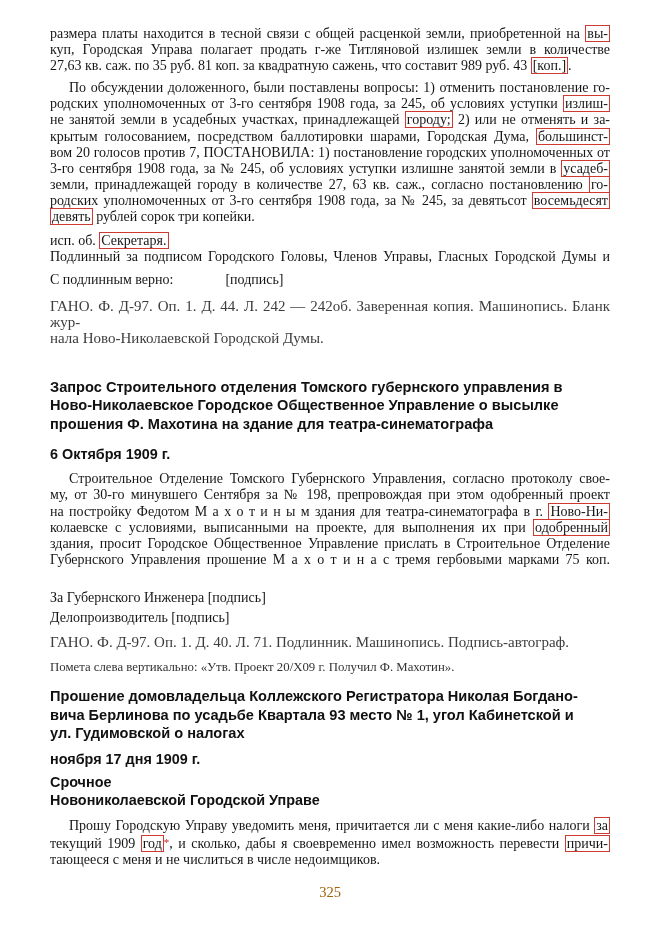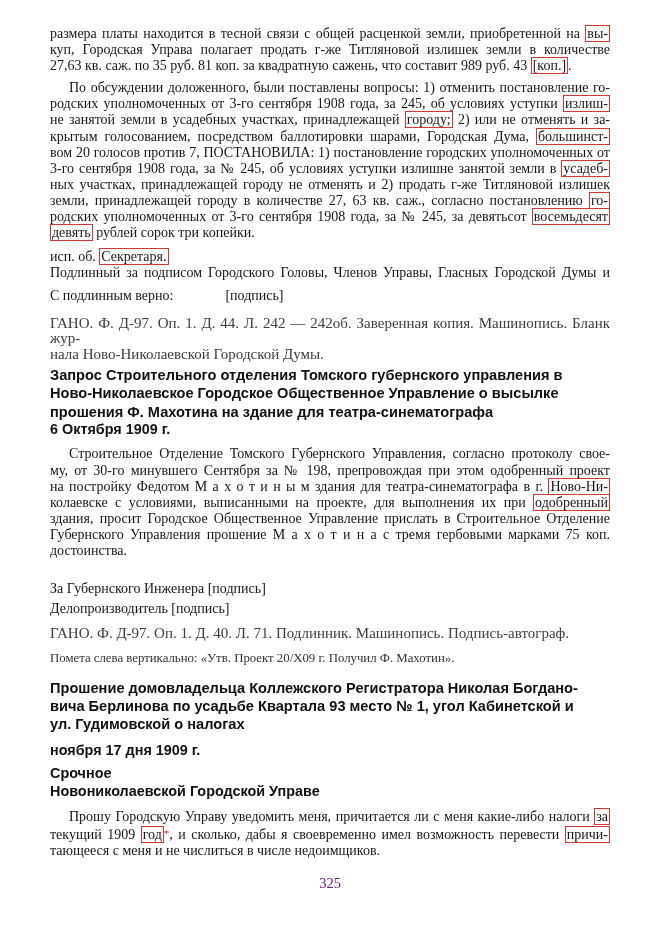--- a/index.html
+++ b/index.html
@@ -31,29 +31,29 @@
   .ref .line { font-size:15px; line-height:15.6px; color:#3d3d3d; }
   .note .line { font-size:12.8px; line-height:15.6px; color:#333333; }
   .heading .line {
     font-family:"Liberation Sans","DejaVu Sans",sans-serif;
     font-weight:bold; font-size:14.6px; line-height:18.2px; color:#111111;
   }
   .subhead .line {
     font-family:"Liberation Sans","DejaVu Sans",sans-serif;
     font-weight:bold; font-size:14.4px; line-height:16.6px; color:#111111;
   }
-  .folio { text-align:center; font-size:14.5px; margin-top:16px; color:#701a75; }
+  .folio { text-align:center; font-size:14.5px; margin-top:16px; color:#a16207; }
 
   
   [data-name="para-duma-resolution"]      { margin-top:6px; }
   [data-name="para-signatories"]          { margin-top:8px; }
   [data-name="certified-line"]            { margin-top:7px; }
   [data-name="archive-ref-1"]             { margin-top:11px; }
-  [data-name="heading-makhotin-request"]  { margin-top:4px; }
-  [data-name="date-line-makhotin"]        { }
+  [data-name="heading-makhotin-request"]  { margin-top:32px; }
+  [data-name="date-line-makhotin"]        { margin-top:13px; }
   [data-name="para-stroitelnoe-otdelenie"]{ margin-top:9px; }
   [data-name="sig-engineer"]              { margin-top:22px; }
   [data-name="sig-clerk"]                 { margin-top:4px; }
   [data-name="archive-ref-2"]             { margin-top:9px; }
   [data-name="marginal-note"]             { margin-top:9px; }
   [data-name="heading-berlinov-petition"] { margin-top:12px; }
   [data-name="date-line-berlinov"]        { margin-top:9px; }
   [data-name="urgent-label"]              { margin-top:6px; }
   [data-name="addressee-line"]            { margin-top:2px; }
   [data-name="para-berlinov-request"]     { margin-top:9px; }
@@ -68,21 +68,20 @@
         <div class="line jl" data-name="text-line"><span class="seg" data-name="text-segment">куп, Городская Управа полагает продать г-же Титляновой излишек земли в количестве</span></div>
         <div class="line" data-name="text-line"><span class="seg" data-name="text-segment">27,63 кв. саж. по 35 руб. 81 коп. за квадратную сажень, что составит 989 руб. 43 </span><span class="seg box" data-name="highlighted-word">[коп.]</span><span class="seg" data-name="text-segment">.</span></div>
       </section>
       <section class="block body" data-name="para-duma-resolution">
         <div class="line jl indent" data-name="text-line"><span class="seg" data-name="text-segment">По обсуждении доложенного, были поставлены вопросы: 1) отменить постановление го-</span></div>
         <div class="line jl" data-name="text-line"><span class="seg" data-name="text-segment">родских уполномоченных от 3-го сентября 1908 года, за 245, об условиях уступки </span><span class="seg box" data-name="highlighted-word">излиш-</span></div>
         <div class="line jl" data-name="text-line"><span class="seg" data-name="text-segment">не занятой земли в усадебных участках, принадлежащей </span><span class="seg box" data-name="highlighted-word">городу;</span><span class="seg" data-name="text-segment"> 2) или не отменять и за-</span></div>
         <div class="line jl" data-name="text-line"><span class="seg" data-name="text-segment">крытым голосованием, посредством баллотировки шарами, Городская Дума, </span><span class="seg box" data-name="highlighted-word">большинст-</span></div>
         <div class="line jl" data-name="text-line"><span class="seg" data-name="text-segment">вом 20 голосов против 7, ПОСТАНОВИЛА: 1) постановление городских уполномоченных от</span></div>
         <div class="line jl" data-name="text-line"><span class="seg" data-name="text-segment">3-го сентября 1908 года, за № 245, об условиях уступки излишне занятой земли в </span><span class="seg box" data-name="highlighted-word">усадеб-</span></div>
-        <div class="line jl" data-name="text-line"><span class="seg" data-name="text-segment">ных участках, принадлежащей городу не отменять и 2) продать г-же Титляновой излишек</span></div>
         <div class="line jl" data-name="text-line"><span class="seg" data-name="text-segment">земли, принадлежащей городу в количестве 27, 63 кв. саж., согласно постановлению </span><span class="seg box" data-name="highlighted-word">го-</span></div>
         <div class="line jl" data-name="text-line"><span class="seg" data-name="text-segment">родских уполномоченных от 3-го сентября 1908 года, за № 245, за девятьсот </span><span class="seg box" data-name="highlighted-word">восемьдесят</span></div>
         <div class="line" data-name="text-line"><span class="seg box" data-name="highlighted-word">девять</span><span class="seg" data-name="text-segment"> рублей сорок три копейки.</span></div>
       </section>
       <section class="block body" data-name="para-signatories">
         <div class="line" data-name="text-line"><span class="seg" data-name="text-segment">исп. об. </span><span class="seg box" data-name="highlighted-word">Секретаря.</span></div>
         <div class="line jl" data-name="text-line"><span class="seg" data-name="text-segment">Подлинный за подписом Городского Головы, Членов Управы, Гласных Городской Думы и</span></div>
       </section>
       <section class="block sig" data-name="certified-line">
         <div class="line" data-name="text-line"><span class="seg" data-name="text-segment">С подлинным верно:</span><span class="seg gap" data-name="text-segment">[подпись]</span></div>
@@ -99,21 +98,20 @@
       <section class="block subhead" data-name="date-line-makhotin">
         <div class="line" data-name="text-line"><span class="seg" data-name="text-segment">6 Октября 1909 г.</span></div>
       </section>
       <section class="block body" data-name="para-stroitelnoe-otdelenie">
         <div class="line jl indent" data-name="text-line"><span class="seg" data-name="text-segment">Строительное Отделение Томского Губернского Управления, согласно протоколу свое-</span></div>
         <div class="line jl" data-name="text-line"><span class="seg" data-name="text-segment">му, от 30-го минувшего Сентября за № 198, препровождая при этом одобренный проект</span></div>
         <div class="line jl" data-name="text-line"><span class="seg" data-name="text-segment">на постройку Федотом М а х о т и н ы м здания для театра-синематографа в г. </span><span class="seg box" data-name="highlighted-word">Ново-Ни-</span></div>
         <div class="line jl" data-name="text-line"><span class="seg" data-name="text-segment">колаевске с условиями, выписанными на проекте, для выполнения их при </span><span class="seg box" data-name="highlighted-word">одобренный</span></div>
         <div class="line jl" data-name="text-line"><span class="seg" data-name="text-segment">здания, просит Городское Общественное Управление прислать в Строительное Отделение</span></div>
         <div class="line jl" data-name="text-line"><span class="seg" data-name="text-segment">Губернского Управления прошение М а х о т и н а с тремя гербовыми марками 75 коп.</span></div>
-        <div class="line" data-name="text-line"><span class="seg" data-name="text-segment">достоинства.</span></div>
       </section>
       <section class="block sig" data-name="sig-engineer">
         <div class="line" data-name="text-line"><span class="seg" data-name="text-segment">За Губернского Инженера [подпись]</span></div>
       </section>
       <section class="block sig" data-name="sig-clerk">
         <div class="line" data-name="text-line"><span class="seg" data-name="text-segment">Делопроизводитель [подпись]</span></div>
       </section>
       <section class="block ref" data-name="archive-ref-2">
         <div class="line" data-name="text-line"><span class="seg" data-name="text-segment">ГАНО. Ф. Д-97. Оп. 1. Д. 40. Л. 71. Подлинник. Машинопись. Подпись-автограф.</span></div>
       </section>

